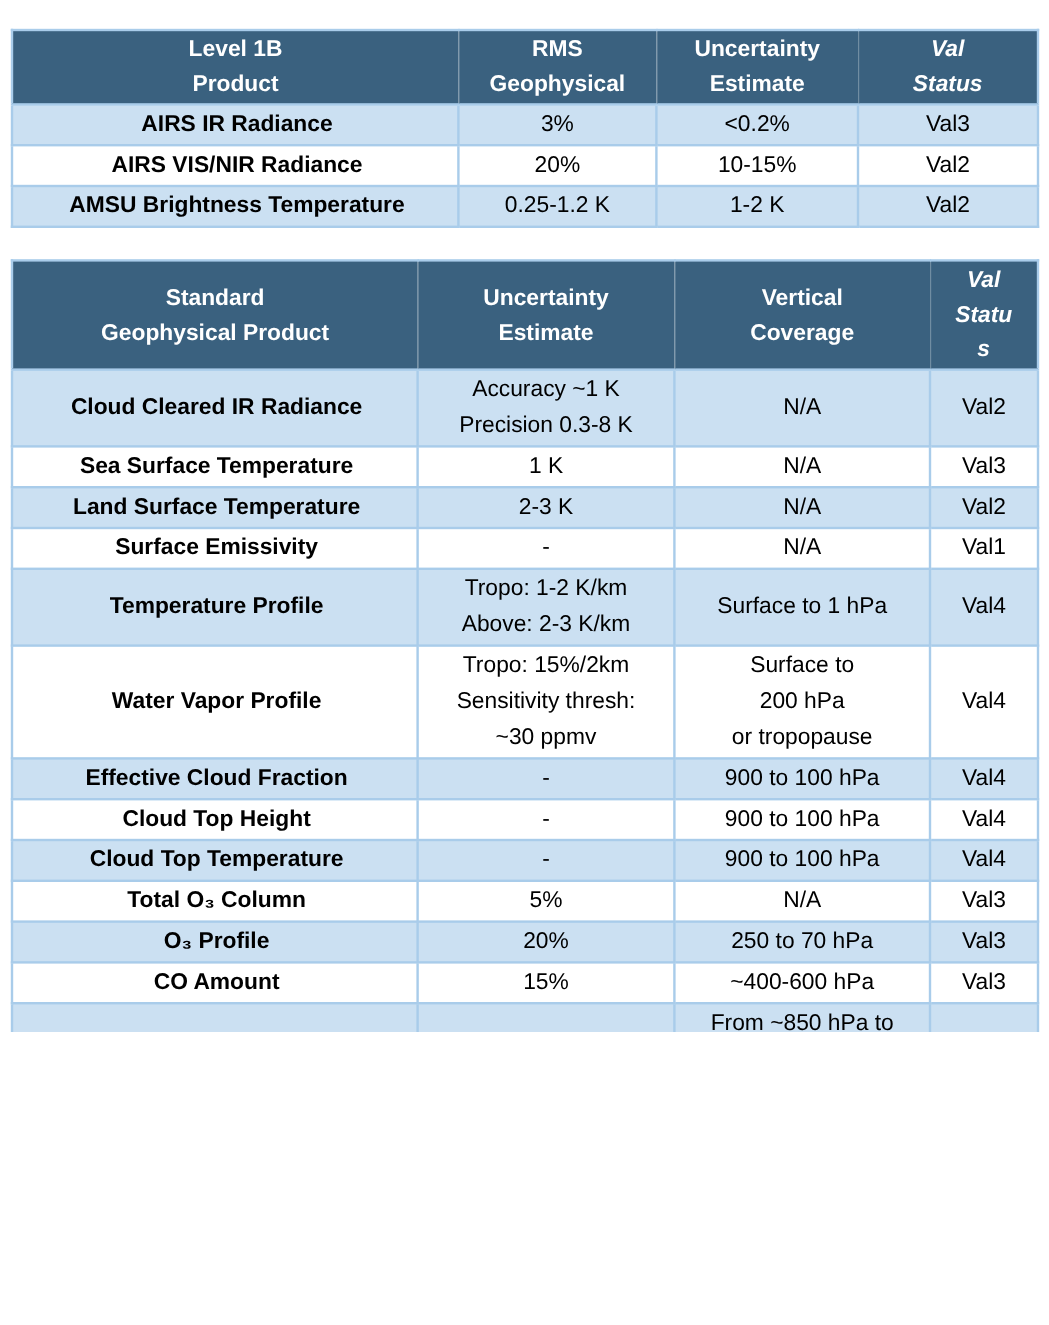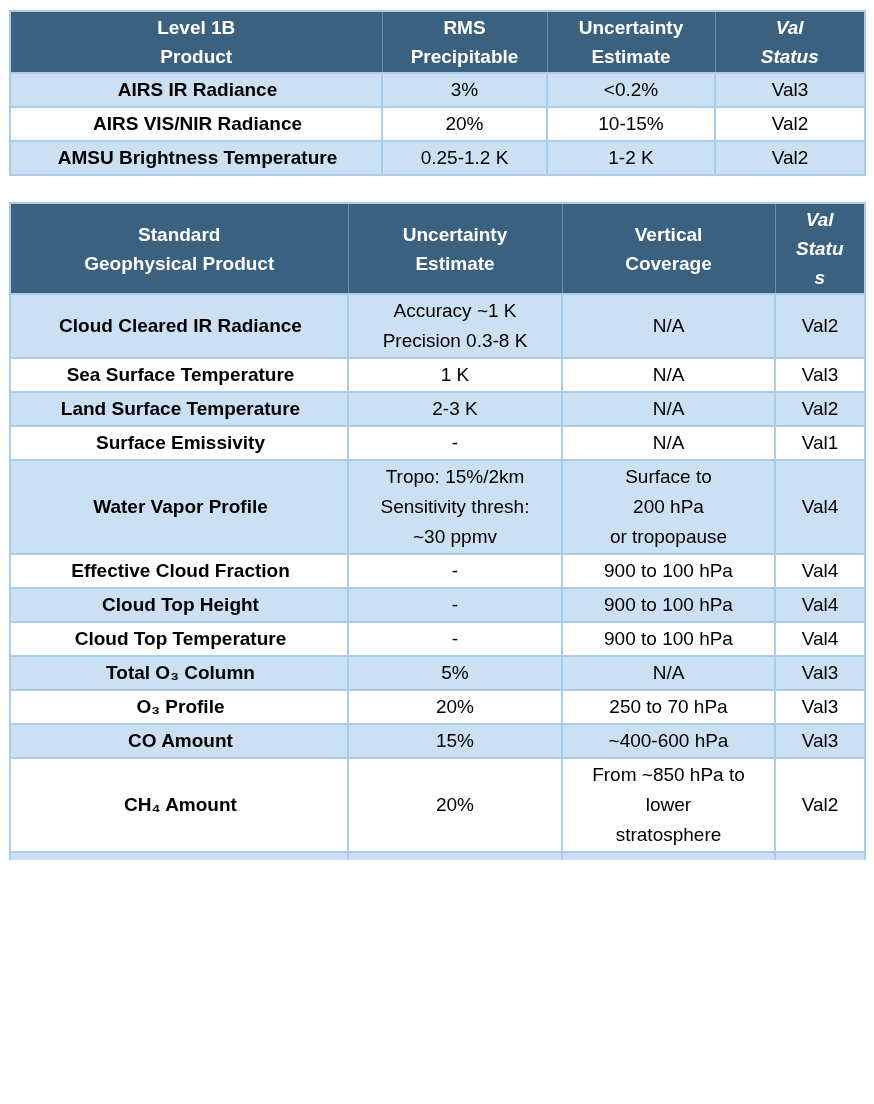--- a/index.html
+++ b/index.html
@@ -6,21 +6,21 @@
     margin: 0;
     padding: 0;
     background: #ffffff;
     font-family: "Liberation Sans", "DejaVu Sans", sans-serif;
     color: #000000;
   }
   .page {
     width: 874px;
     height: 860px;
     box-sizing: border-box;
-    padding: 10px 9px;
+    padding: 24px 9px;
     background: #ffffff;
   }
   table.data-table {
     border-collapse: collapse;
     table-layout: fixed;
     width: 855px;
     border: 2px solid #a9ccea;
   }
   .table-gap { height: 26px; }
 
@@ -82,21 +82,21 @@
       <col class="t1-c1">
         <col class="t1-c2">
         <col class="t1-c3">
         <col class="t1-c4">
     </colgroup>
     <thead>
       <tr>
         <th>Level 1B
 Product</th>
         <th>RMS
-Precipitable</th>
+Geophysical</th>
         <th>Uncertainty
 Estimate</th>
         <th>Val
 Status</th>
       </tr>
     </thead>
     <tbody>
         <tr>
           <td>AIRS IR Radiance</td>
           <td>3%</td>
@@ -160,20 +160,27 @@
           <td>N/A</td>
           <td>Val2</td>
         </tr>
         <tr>
           <td>Surface Emissivity</td>
           <td>-</td>
           <td>N/A</td>
           <td>Val1</td>
         </tr>
         <tr>
+          <td>Temperature Profile</td>
+          <td>Tropo: 1-2 K/km
+Above: 2-3 K/km</td>
+          <td>Surface to 1 hPa</td>
+          <td>Val4</td>
+        </tr>
+        <tr>
           <td>Water Vapor Profile</td>
           <td>Tropo: 15%/2km
 Sensitivity thresh:
 ~30 ppmv</td>
           <td>Surface to
 200 hPa
 or tropopause</td>
           <td>Val4</td>
         </tr>
         <tr>

